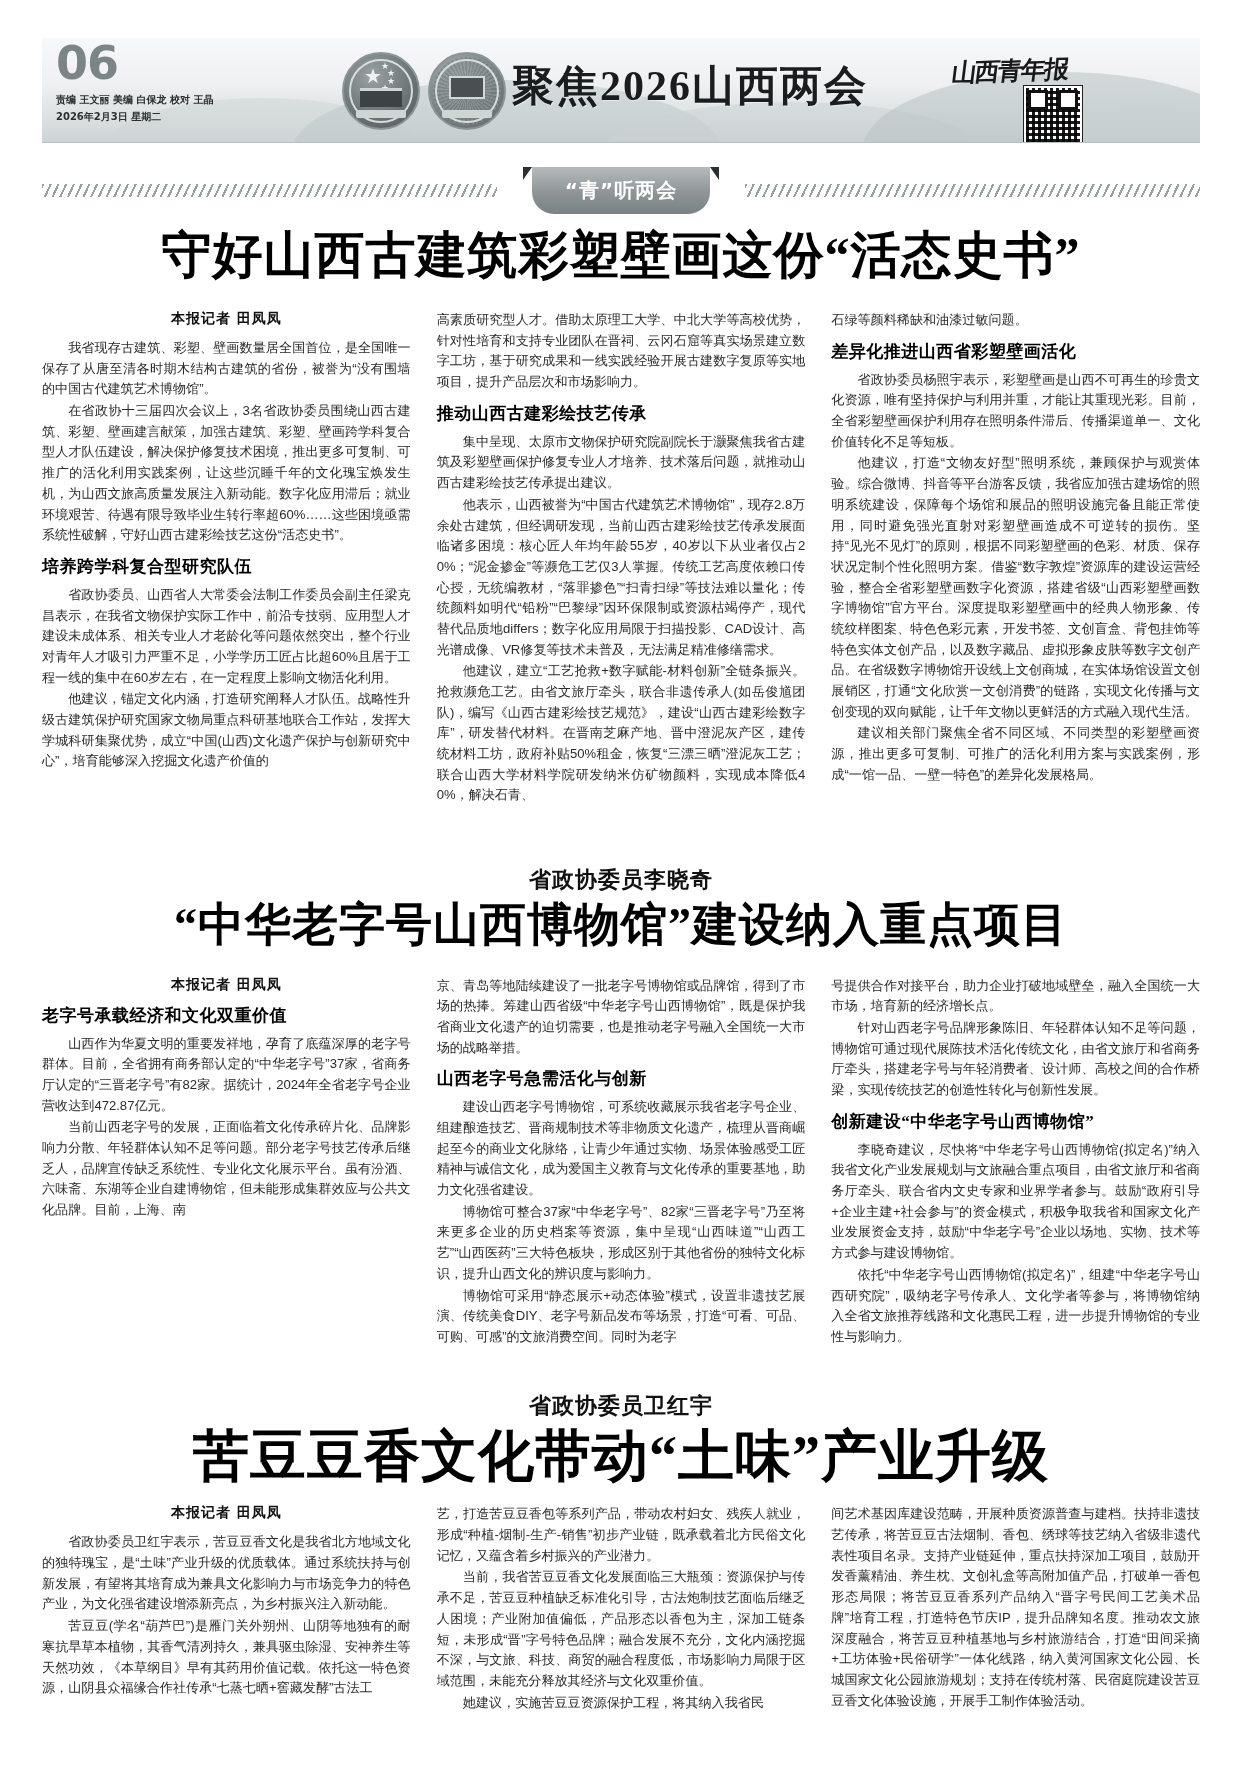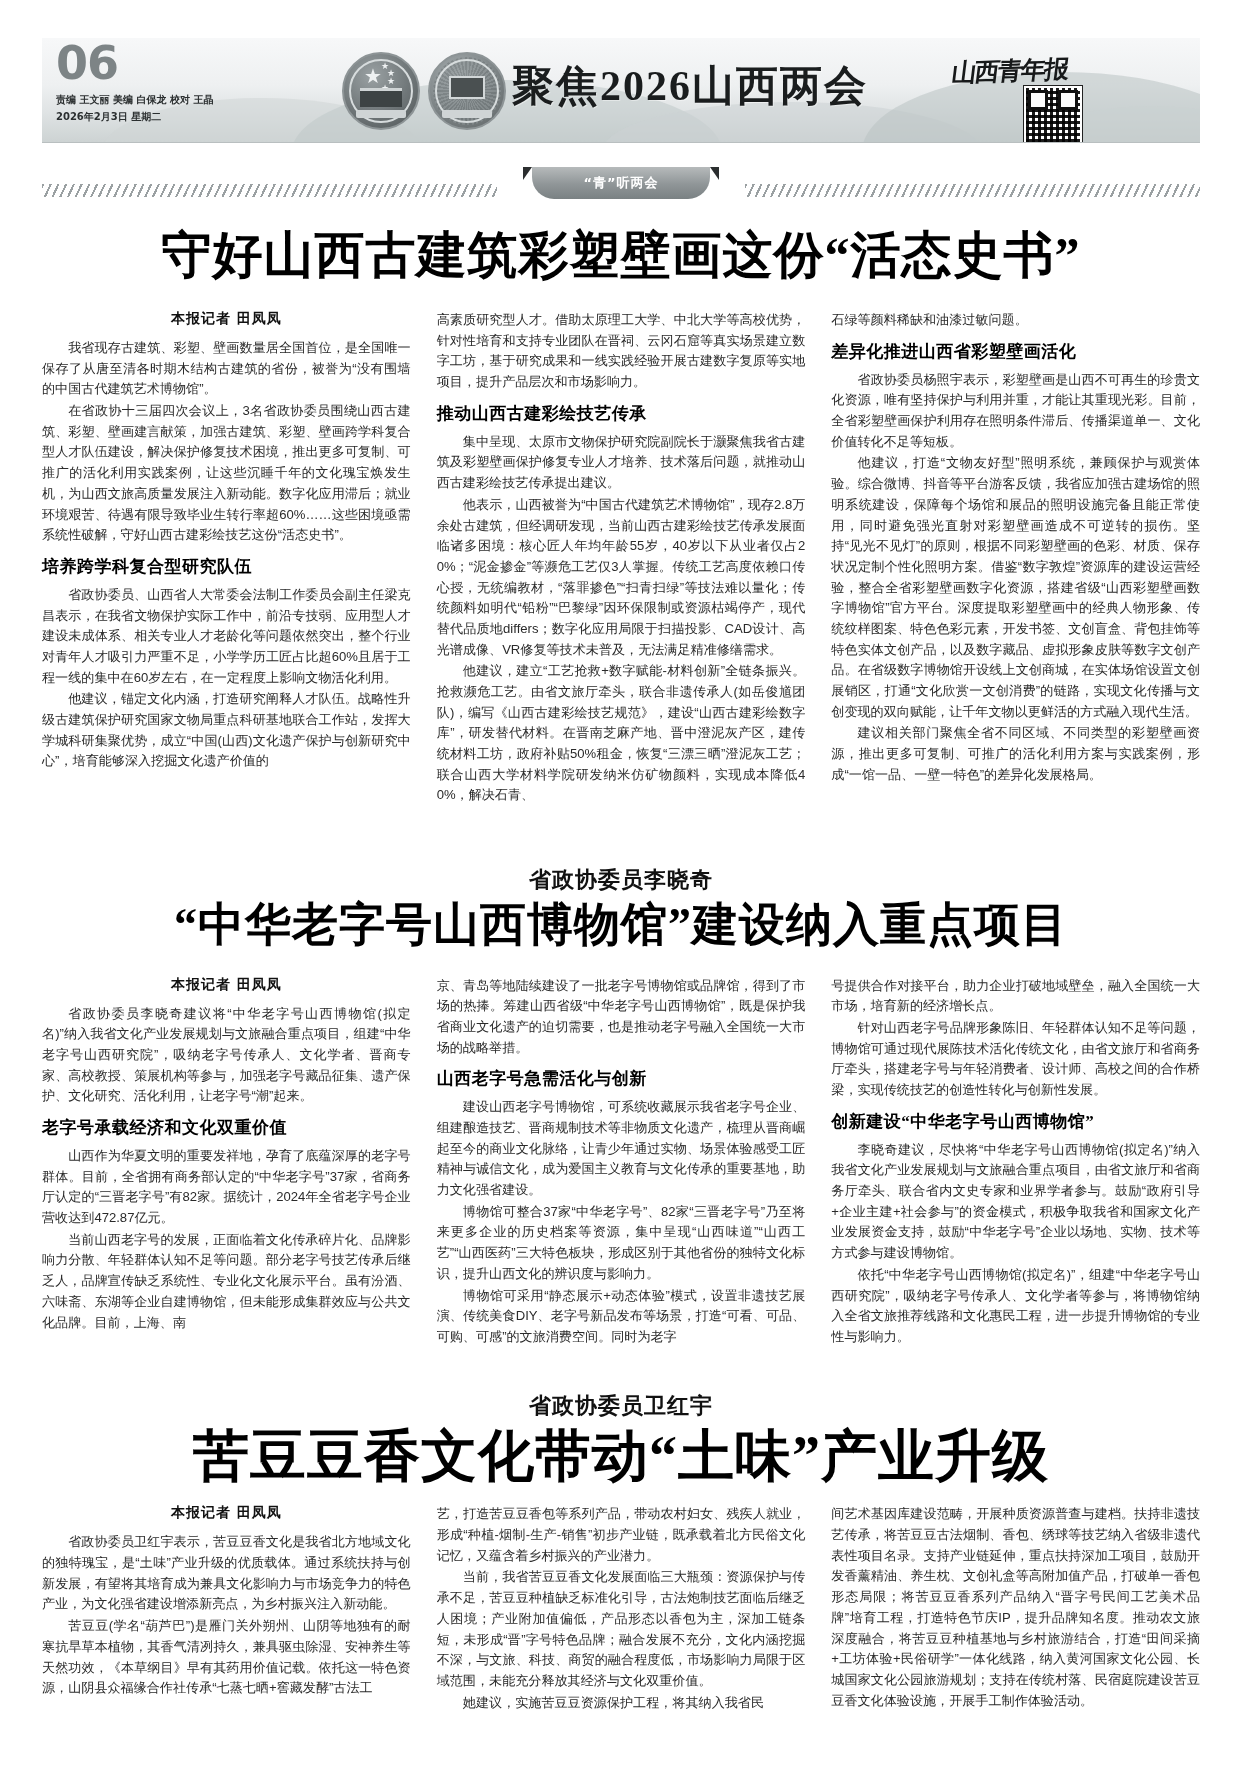--- a/index.html
+++ b/index.html
@@ -198,29 +198,29 @@
     background: repeating-linear-gradient(115deg,#9aa0a2 0 2px, #fff 2px 7px);
   }
   .hatch.left  { left: 0; width: 455px; }
   .hatch.right { right: 0; width: 455px; }
   .banner-tab {
     position: absolute;
     left: 50%;
     transform: translateX(-50%);
     top: 0;
     width: 178px;
-    height: 32px;
+    height: 47px;
     background: linear-gradient(180deg,#b6babb 0%, #8f9597 55%, #7a8183 100%);
     border-radius: 0 0 22px 22px;
     display: flex;
     align-items: center;
     justify-content: center;
     color: #fff;
     font-family: "DejaVu Sans", sans-serif;
-    font-size: 13px;
+    font-size: 20px;
     font-weight: bold;
     letter-spacing: 1px;
   }
   .banner-tab::before, .banner-tab::after {
     content:"";
     position:absolute;
     top: 0;
     border-style: solid;
     border-color: #2c2f30 transparent transparent transparent;
     border-width: 13px 9px 0 0;
@@ -371,21 +371,20 @@
   </div>
 
   <div class="gap-lg"></div>
 
   <div class="article">
     <div class="kicker">省政协委员李晓奇</div>
     <h1 class="headline h2">“中华老字号山西博物馆”建设纳入重点项目</h1>
     <div class="cols">
       <div class="col">
         <div class="byline">本报记者  田凤凤</div>
-        <p class="body">省政协委员李晓奇建议将“中华老字号山西博物馆(拟定名)”纳入我省文化产业发展规划与文旅融合重点项目，组建“中华老字号山西研究院”，吸纳老字号传承人、文化学者、晋商专家、高校教授、策展机构等参与，加强老字号藏品征集、遗产保护、文化研究、活化利用，让老字号“潮”起来。</p>
         <h3 class="sub">老字号承载经济和文化双重价值</h3>
         <p class="body">山西作为华夏文明的重要发祥地，孕育了底蕴深厚的老字号群体。目前，全省拥有商务部认定的“中华老字号”37家，省商务厅认定的“三晋老字号”有82家。据统计，2024年全省老字号企业营收达到472.87亿元。</p>
         <p class="body">当前山西老字号的发展，正面临着文化传承碎片化、品牌影响力分散、年轻群体认知不足等问题。部分老字号技艺传承后继乏人，品牌宣传缺乏系统性、专业化文化展示平台。虽有汾酒、六味斋、东湖等企业自建博物馆，但未能形成集群效应与公共文化品牌。目前，上海、南</p>
       </div>
       <div class="col">
         <p class="body cont">京、青岛等地陆续建设了一批老字号博物馆或品牌馆，得到了市场的热捧。筹建山西省级“中华老字号山西博物馆”，既是保护我省商业文化遗产的迫切需要，也是推动老字号融入全国统一大市场的战略举措。</p>
         <h3 class="sub">山西老字号急需活化与创新</h3>
         <p class="body">建设山西老字号博物馆，可系统收藏展示我省老字号企业、组建酿造技艺、晋商规制技术等非物质文化遗产，梳理从晋商崛起至今的商业文化脉络，让青少年通过实物、场景体验感受工匠精神与诚信文化，成为爱国主义教育与文化传承的重要基地，助力文化强省建设。</p>
         <p class="body">博物馆可整合37家“中华老字号”、82家“三晋老字号”乃至将来更多企业的历史档案等资源，集中呈现“山西味道”“山西工艺”“山西医药”三大特色板块，形成区别于其他省份的独特文化标识，提升山西文化的辨识度与影响力。</p>
         <p class="body">博物馆可采用“静态展示+动态体验”模式，设置非遗技艺展演、传统美食DIY、老字号新品发布等场景，打造“可看、可品、可购、可感”的文旅消费空间。同时为老字</p>

